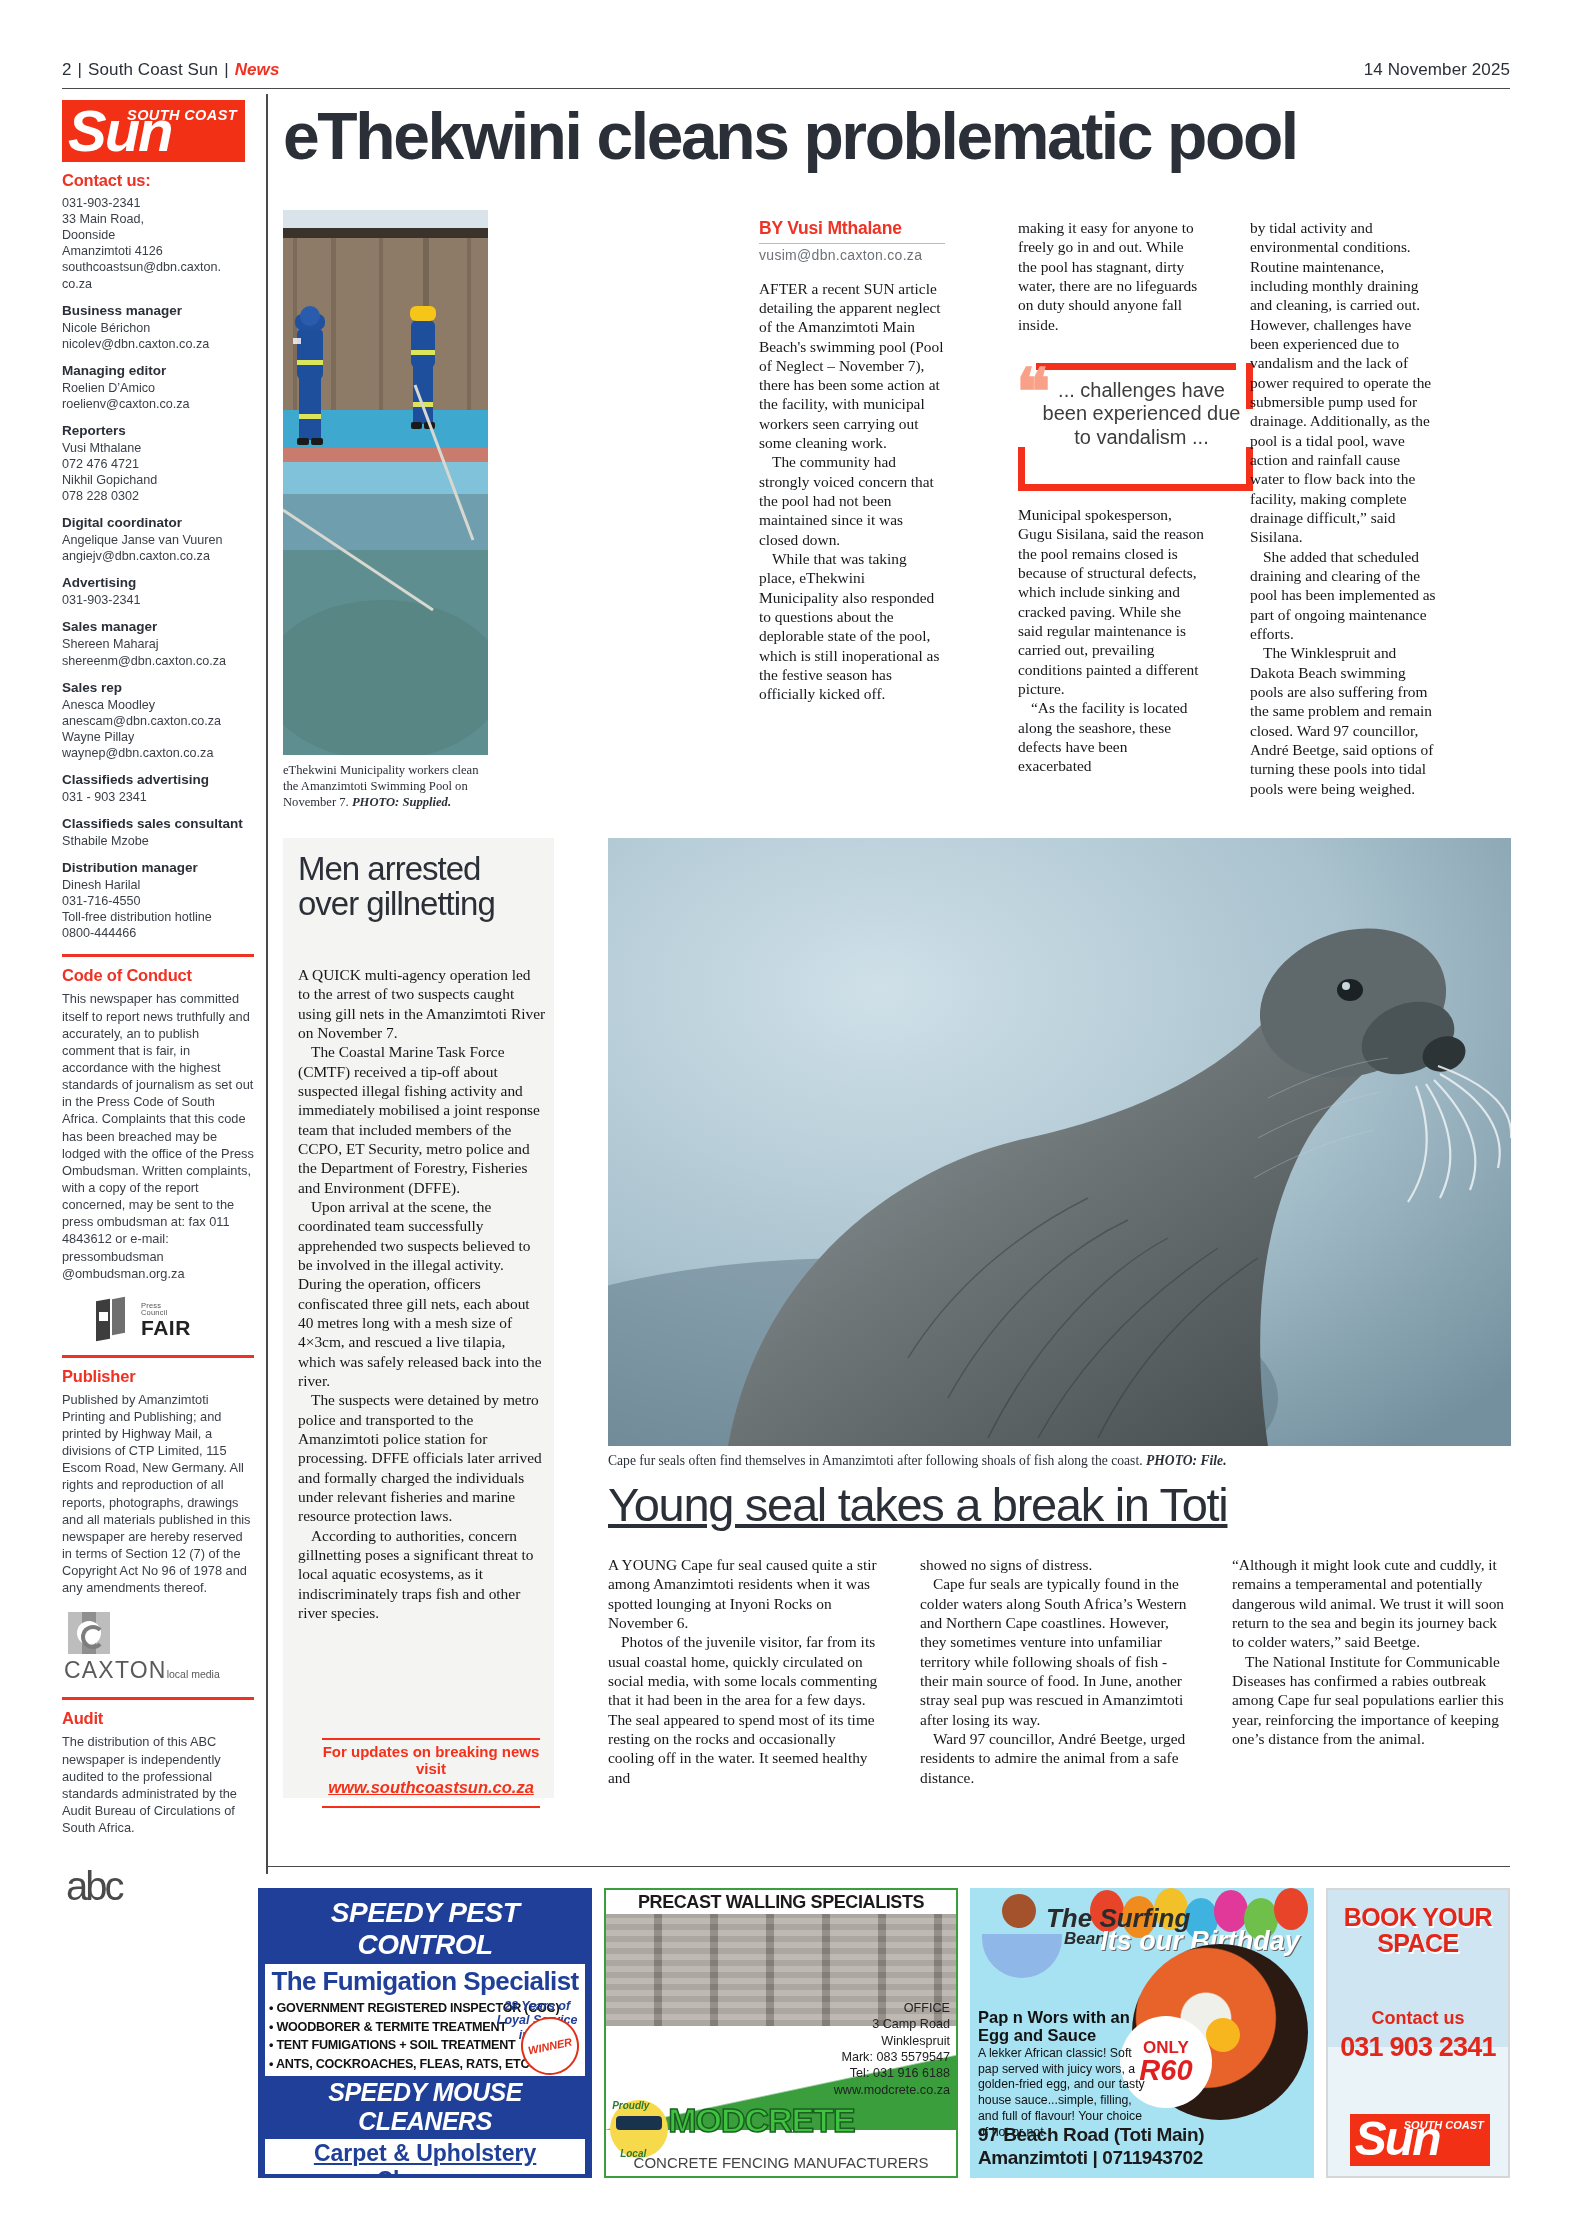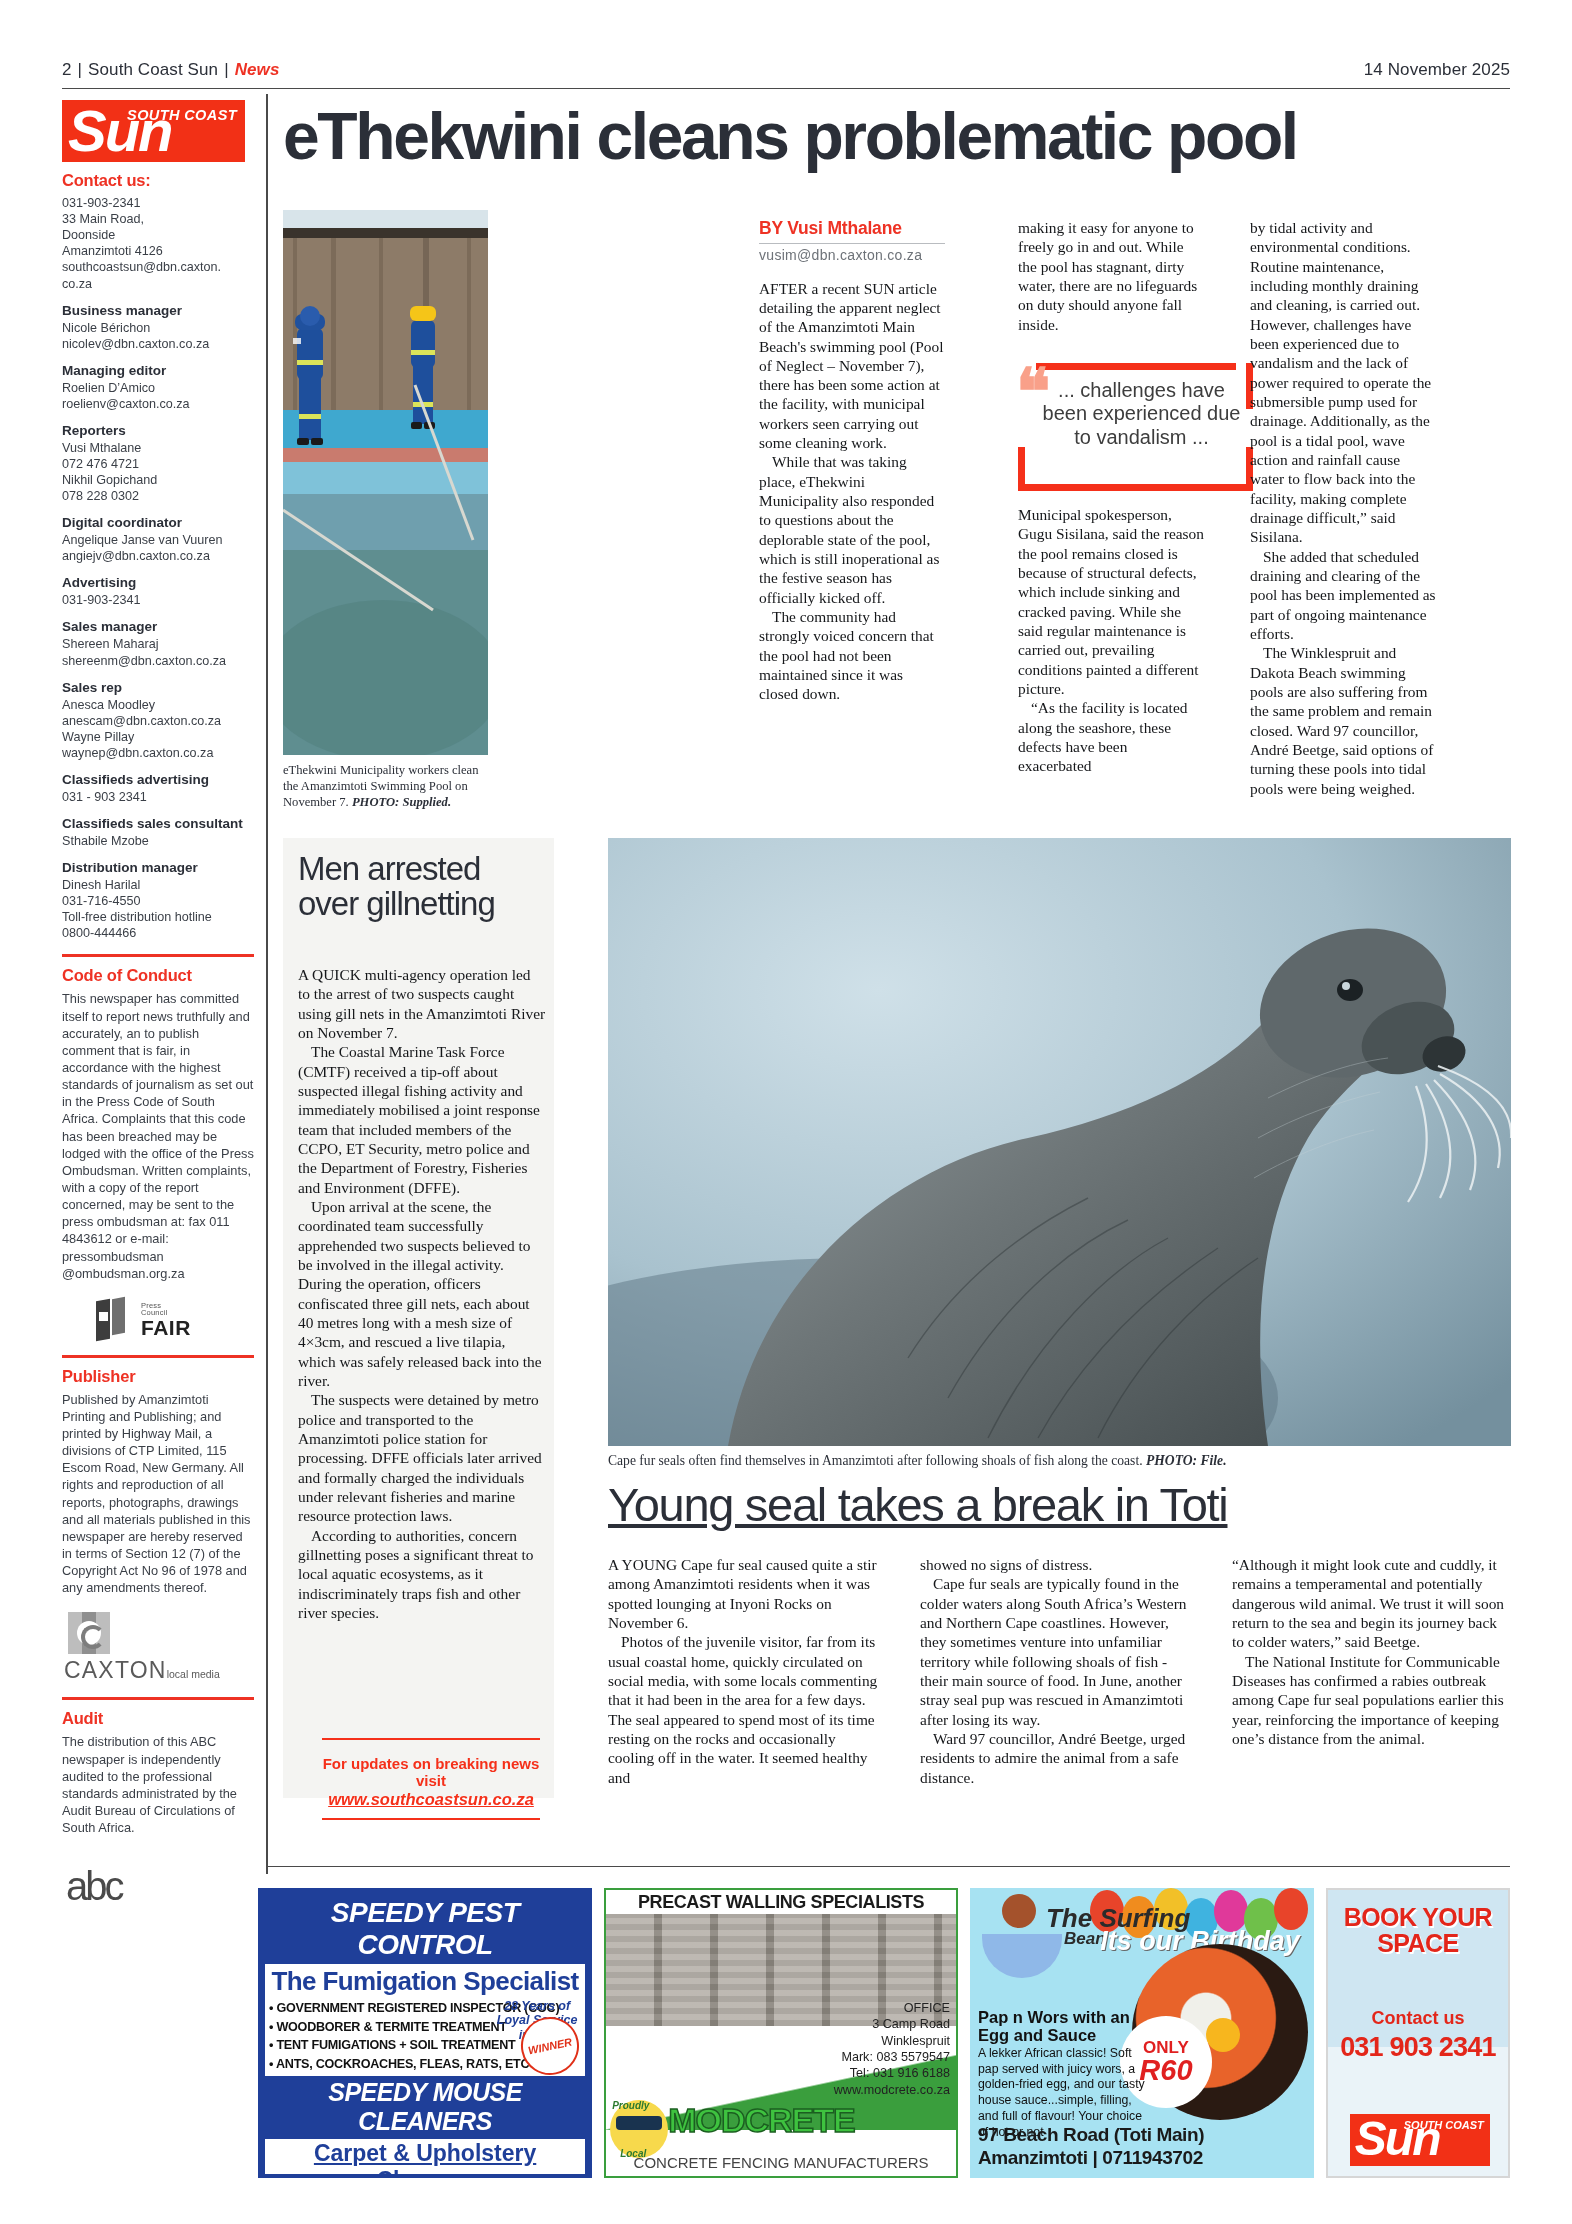--- a/index.html
+++ b/index.html
@@ -163,21 +163,21 @@
   .a2-body {
     position: absolute; left: 298px; top: 965px; width: 248px;
     font-family: "Liberation Serif", serif; font-size: 15.4px;
     line-height: 1.255; color: #15171a;
   }
   .a2-body p { text-indent: 13px; }
   .a2-body p.first { text-indent: 0; }
   .updates {
     position: absolute; left: 322px; top: 1738px; width: 218px;
     border-top: 2px solid #f5301a; border-bottom: 2px solid #f5301a;
-    padding: 15px 0 9px 0; text-align: center;
+    padding: 3px 0 9px 0; text-align: center;
   }
   .updates .l1 { color: #f5301a; font-weight: bold; font-size: 15px; }
   .updates .l2 { color: #f5301a; font-weight: bold; font-style: italic;
                  font-size: 16.5px; text-decoration: underline; margin-top:1px;}
 
   
   .seal-photo {
     position: absolute; left: 608px; top: 838px; width: 903px; height: 608px;
     overflow: hidden; background: #8aa0ad;
   }
@@ -463,22 +463,22 @@
   <div class="lead-cap">
     <span>eThekwini Municipality workers clean the Amanzimtoti Swimming Pool on November 7.</span>
     <i>PHOTO: Supplied.</i>
   </div>
 
   <div class="a1-col" style="left:759px;top:218px;width:186px;">
     <div class="byline">BY Vusi Mthalane</div>
     <div class="byline-mail">vusim@dbn.caxton.co.za</div>
     <div id="a1c1" style="margin-top:14px">
         <p class="first">AFTER a recent SUN article detailing the apparent neglect of the Amanzimtoti Main Beach's swimming pool (Pool of Neglect – November 7), there has been some action at the facility, with municipal workers seen carrying out some cleaning work.</p>
+        <p>The community had strongly voiced concern that the pool had not been maintained since it was closed down.</p>
         <p>While that was taking place, eThekwini Municipality also responded to questions about the deplorable state of the pool, which is still inoperational as the festive season has officially kicked off.</p>
-        <p>The community had strongly voiced concern that the pool had not been maintained since it was closed down.</p>
       </div>
   </div>
   <div class="a1-col" style="left:1018px;top:218px;width:186px;">
     <div id="a1c2t">
         <p class="first">making it easy for anyone to freely go in and out. While the pool has stagnant, dirty water, there are no lifeguards on duty should anyone fall inside.</p>
       </div>
   </div>
 
   <div class="pullquote">
     <div class="pq-box">

